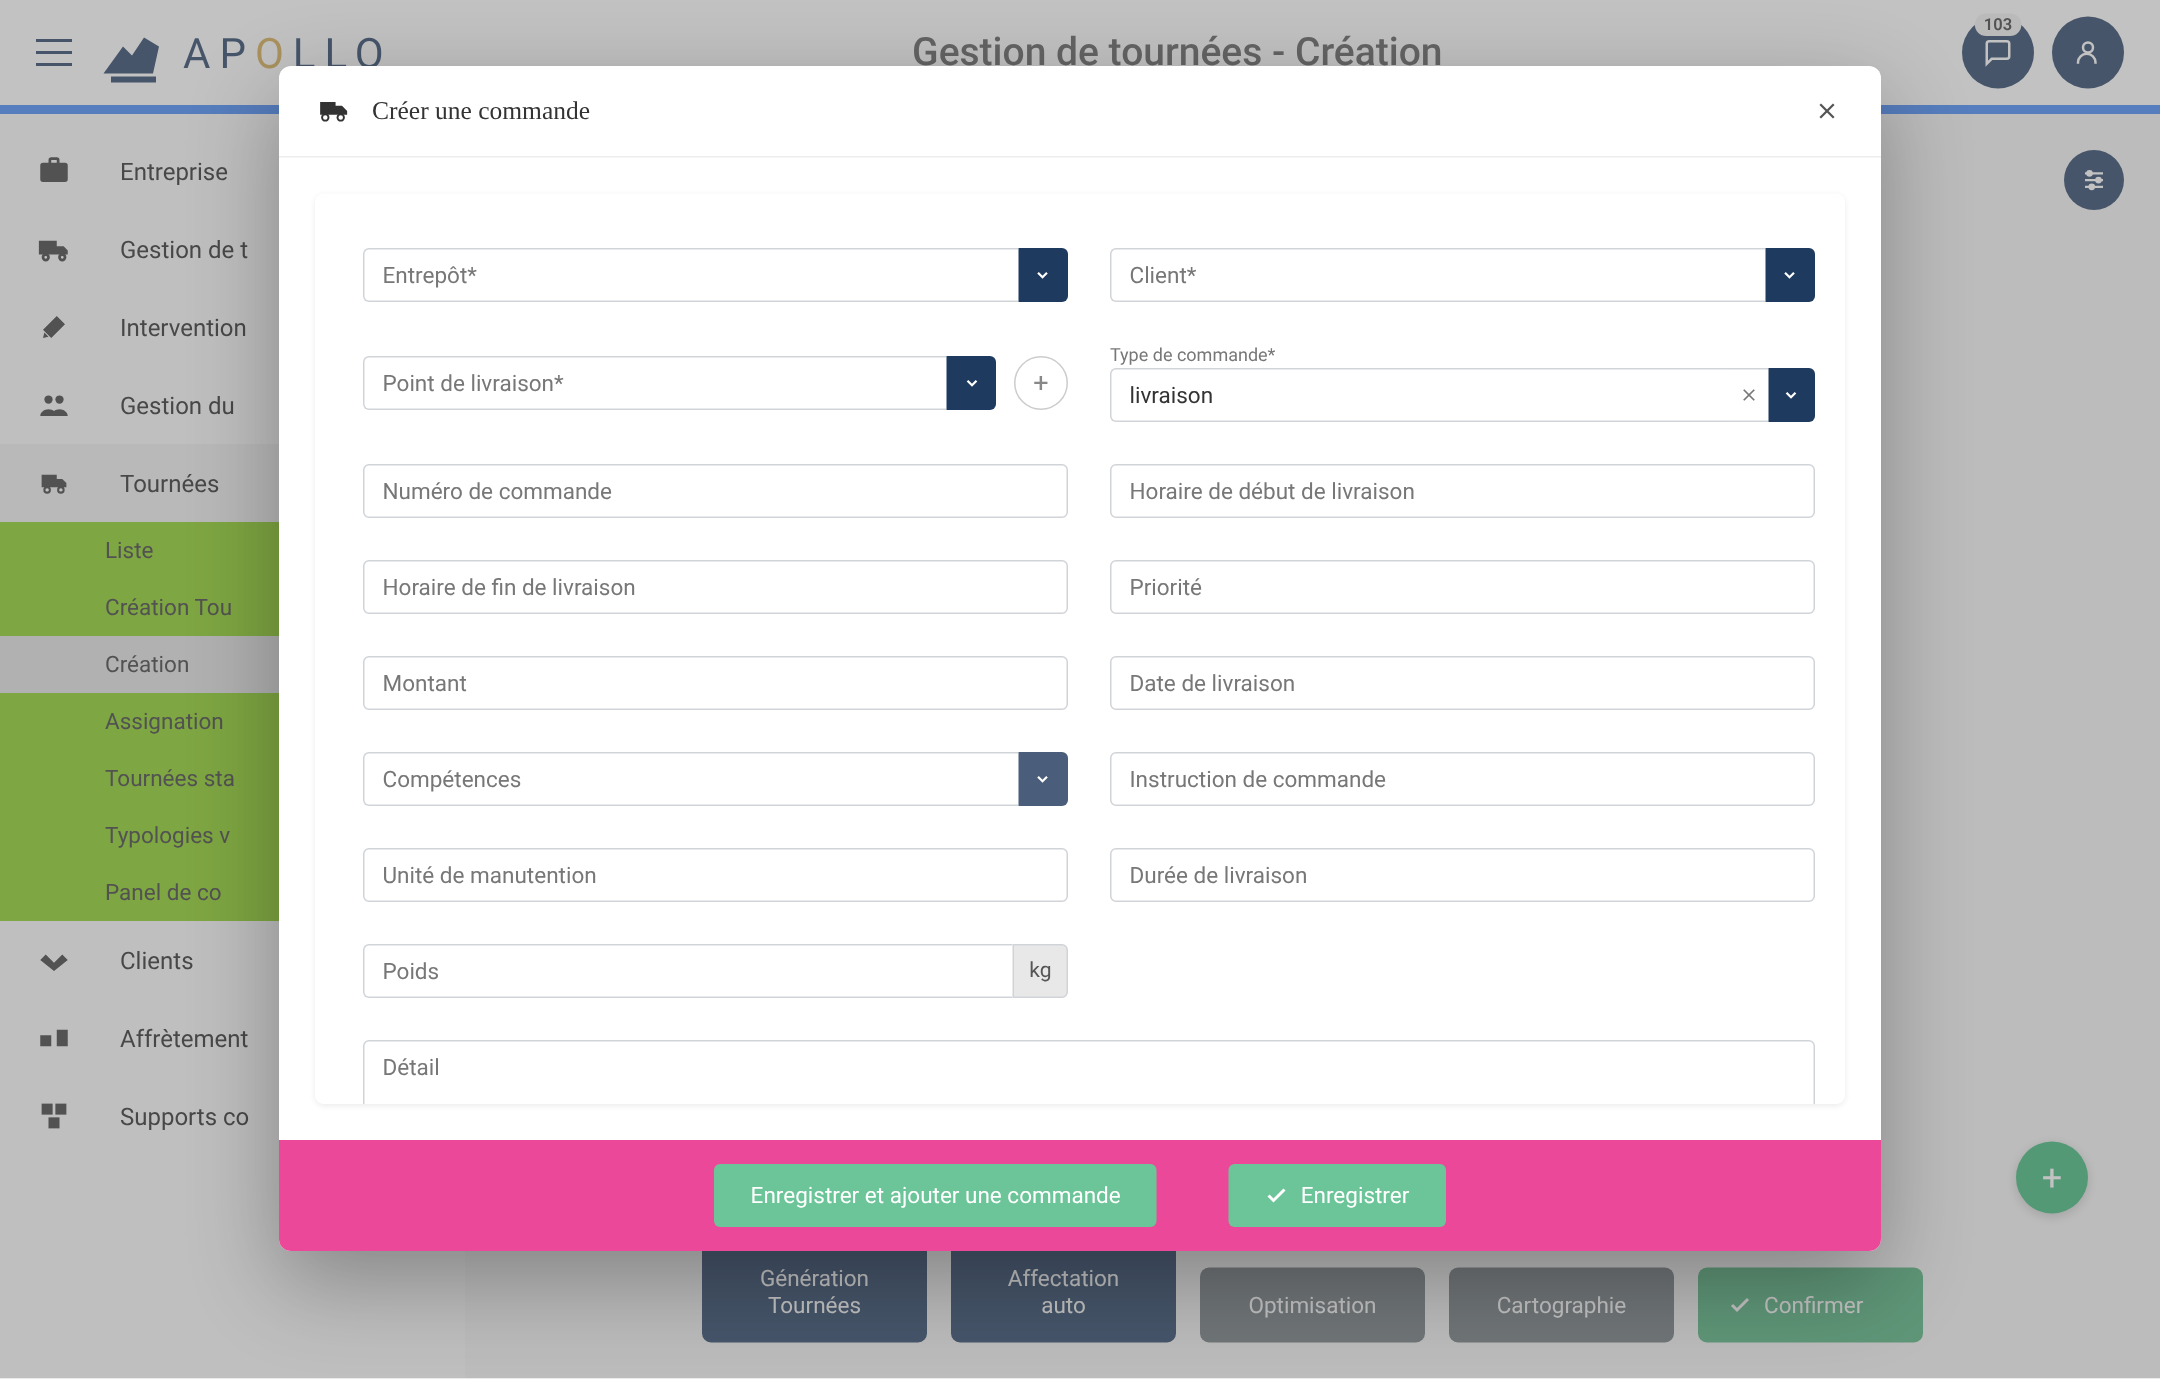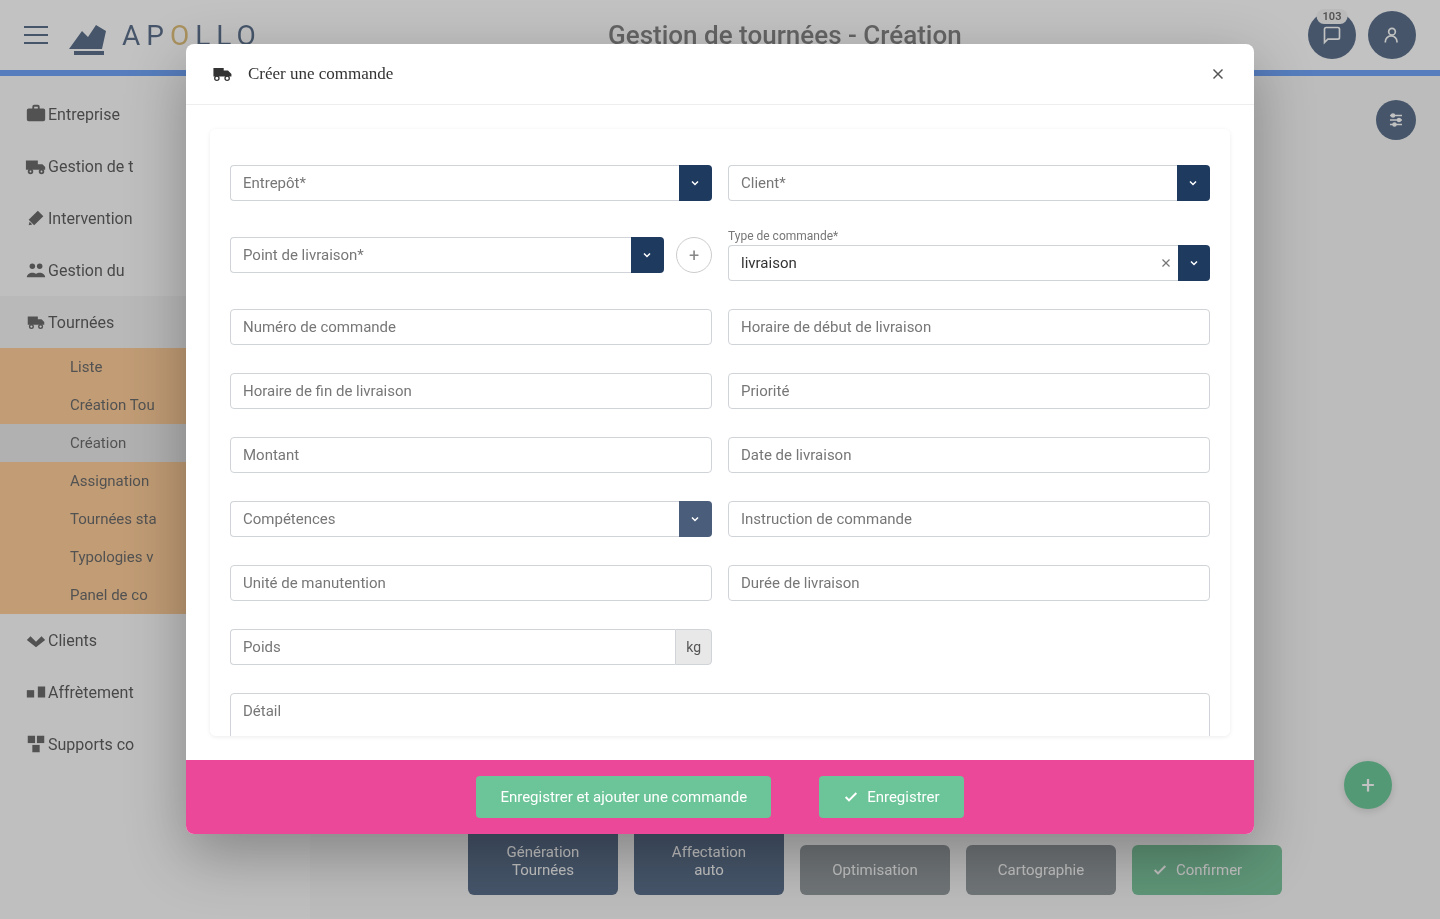--- a/index.html
+++ b/index.html
@@ -14,24 +14,24 @@
 .logo-img { width: 48px; height: 48px; }
 .logo-text { font-size: 28px; letter-spacing: 6px; color: #1e3a5f; font-weight: 400; }
 .logo-text .o { color: #d4a84b; }
 .page-title { flex: 1; text-align: center; font-size: 26px; color: #555; font-weight: 500; }
 .top-actions { display: flex; gap: 12px; }
 .top-btn { width: 48px; height: 48px; border-radius: 50%; background: #1e3a5f; display: flex; align-items: center; justify-content: center; color: #fff; position: relative; cursor: pointer; }
 .badge { position: absolute; top: -2px; left: 50%; transform: translateX(-50%); background: #f0f0f0; color: #333; font-size: 11px; padding: 1px 6px; border-radius: 10px; font-weight: 600; }
 
 .main-layout { display: flex; height: calc(100% - 76px); }
 .sidebar { width: 310px; background: #fafafa; padding-top: 12px; }
-.nav-item { display: flex; align-items: center; gap: 0; padding: 14px 24px; color: #222; font-size: 16px; cursor: pointer; }
+.nav-item { display: flex; align-items: center; gap: 32px; padding: 14px 24px; color: #222; font-size: 16px; cursor: pointer; }
 .nav-item.active-parent { background: #eeeeee; }
 .nav-icon { width: 24px; height: 24px; display: flex; align-items: center; justify-content: center; }
-.subnav { background: #fdba74; }
+.subnav { background: #84cc16; }
 .subnav-item { padding: 10px 24px 10px 70px; color: #333; font-size: 15px; cursor: pointer; }
 .subnav-item.active { background: #e0e0e0; }
 
 .content { flex: 1; position: relative; padding: 24px; }
 .filter-btn { position: absolute; top: 24px; right: 24px; width: 40px; height: 40px; border-radius: 50%; background: #1e3a5f; display: flex; align-items: center; justify-content: center; color: #fff; cursor: pointer; }
 .bottom-bar { position: absolute; bottom: 24px; left: 50%; transform: translateX(-50%); display: flex; gap: 16px; align-items: flex-end; }
 .big-btn { padding: 16px 20px; border-radius: 6px; color: #fff; font-size: 15px; text-align: center; min-width: 150px; cursor: pointer; }
 .big-btn.dark { background: #1e3a5f; }
 .big-btn.gray { background: #6b7478; }
 .big-btn.green { background: #4caf78; display: flex; align-items: center; gap: 8px; }
@@ -45,21 +45,21 @@
 .modal-header { display: flex; align-items: center; padding: 18px 24px; border-bottom: 1px solid #eee; }
 .modal-header-icon { width: 24px; height: 24px; margin-right: 14px; display: flex; align-items: center; justify-content: center; }
 .modal-title { font-size: 17px; color: #333; font-weight: 400; flex: 1; font-family: Georgia, serif; }
 .modal-close { width: 24px; height: 24px; cursor: pointer; display: flex; align-items: center; justify-content: center; color: #555; font-size: 20px; }
 
 .modal-body { flex: 1; padding: 24px; overflow: hidden; }
 .form-card { background: #fff; border-radius: 6px; box-shadow: 0 1px 4px rgba(0,0,0,0.08); padding: 36px 20px 20px; height: 100%; overflow-y: auto; }
 .form-grid { display: grid; grid-template-columns: 1fr 1fr; gap: 28px 16px; }
 .form-row-full { grid-column: 1 / -1; }
 
-.field { position: relative; }
+.field { position: relative; margin-left: 12px; }
 .field-input { width: 100%; height: 36px; border: 1px solid #d0d4d8; border-radius: 4px; padding: 0 12px; font-size: 15px; color: #333; background: #fff; }
 .field-input::placeholder { color: #777; }
 .field-select { display: flex; }
 .field-select .field-input { border-top-right-radius: 0; border-bottom-right-radius: 0; border-right: none; }
 .select-toggle { width: 36px; background: #1e3a5f; border-radius: 0 4px 4px 0; display: flex; align-items: center; justify-content: center; cursor: pointer; }
 .select-toggle.light { background: #4a5d7a; }
 .chevron { width: 12px; height: 12px; }
 .field-with-add { display: flex; align-items: center; gap: 12px; }
 .field-with-add .field-select { flex: 1; }
 .add-circle { width: 36px; height: 36px; border-radius: 50%; border: 1px solid #ccc; display: flex; align-items: center; justify-content: center; cursor: pointer; color: #888; font-size: 18px; }

